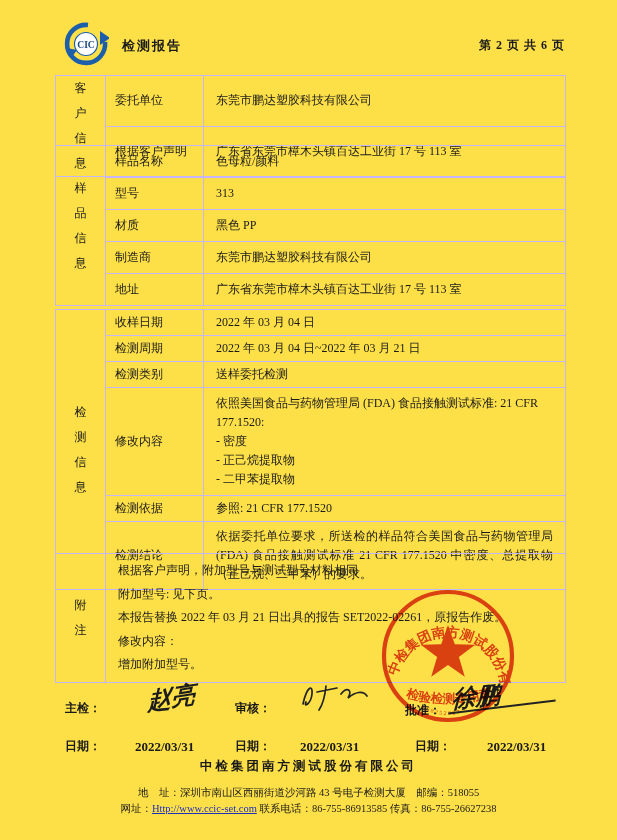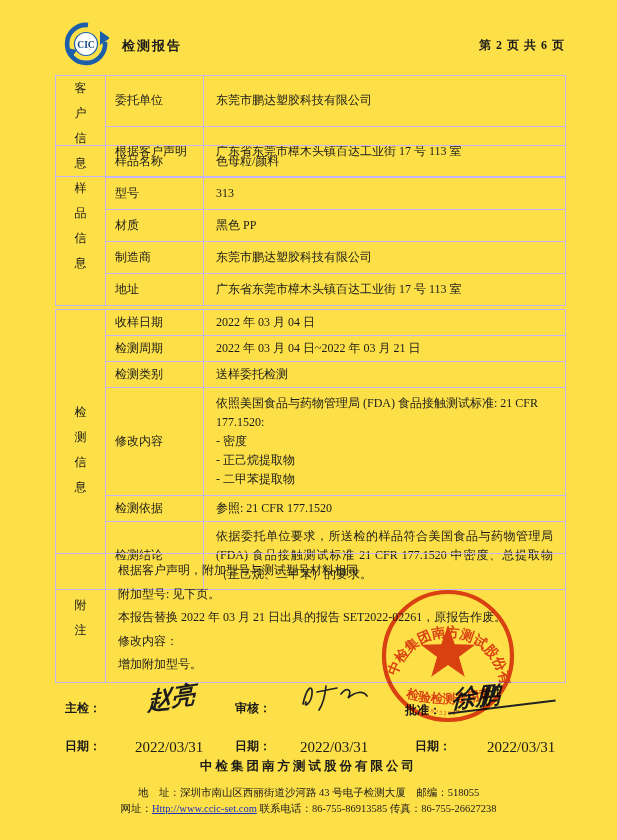--- a/index.html
+++ b/index.html
@@ -30,21 +30,21 @@
   .multi { padding:6px 12px; }
   .multi div { line-height:19px; }
   .conclusion { line-height:19px; padding:5px 12px; text-align:justify; }
   .notes-cell { padding:5px 12px; }
   .notes-cell div { line-height:23.5px; }
   
   .sig-area { position:absolute; left:55px; top:0; width:510px; height:840px; pointer-events:none; }
   .sig-label { position:absolute; font-size:12px; font-weight:bold; }
   .sig-name { position:absolute; font-size:24px; font-weight:bold; color:#1c1c1c;
               font-style:italic; white-space:nowrap; }
-  .date-val { position:absolute; font-size:15px; }
+  .date-val { position:absolute; font-size:13px;font-weight:bold; }
   .strike { position:absolute; width:108px; border-top:2px solid #222; transform:rotate(-7deg); }
   
   .stamp { position:absolute; left:374px; top:582px; width:148px; height:148px;
            mix-blend-mode:multiply; opacity:0.92; pointer-events:none; }
   
   .footer { position:absolute; left:0; top:758px; width:617px; text-align:center; }
   .f-company { font-size:12.5px; font-weight:bold; letter-spacing:3px; margin-bottom:10px; }
   .f-line { font-size:10.5px; line-height:16px; }
   .f-link { color:#1f2fbb; }
 </style>

